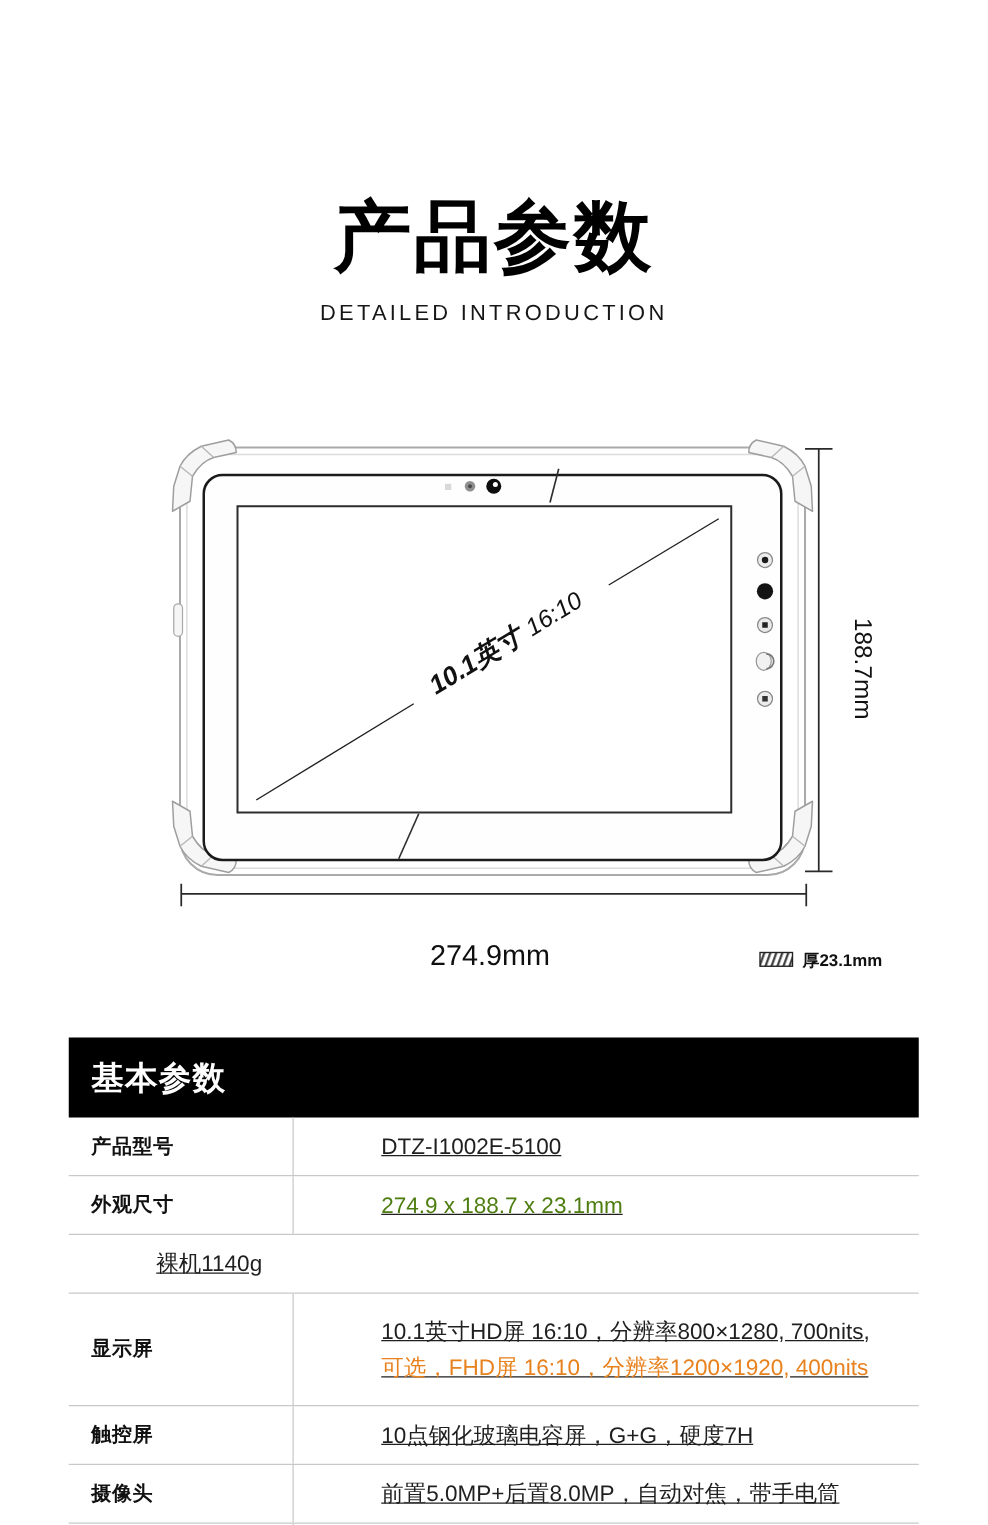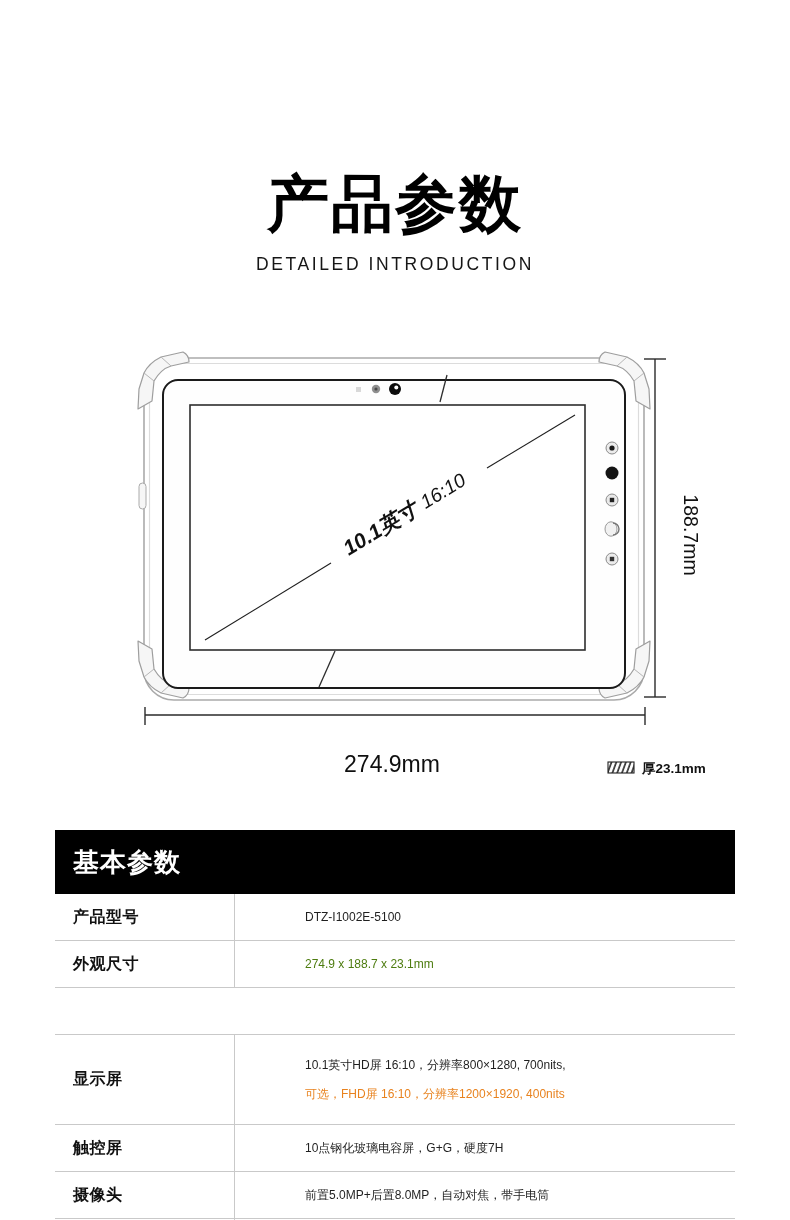--- a/index.html
+++ b/index.html
@@ -2,21 +2,21 @@
 <html><head>
 <meta charset="utf-8">
 <style>
   html,body { margin:0; padding:0; background:#fff; }
   .stage {
     position:relative; width:790px; height:1220px; overflow:hidden;
     background:#ffffff; font-family:"Liberation Sans","DejaVu Sans",sans-serif;
     color:#111;
   }
   
-  .hero { position:absolute; top:169px; left:0; width:790px; text-align:center; }
+  .hero { position:absolute; top:155px; left:0; width:790px; text-align:center; }
   .hero-title {
     font-size:62px; font-weight:900; letter-spacing:2px; line-height:1.12;
     color:#000;
   }
   .hero-sub {
     margin-top:16px; font-size:17.5px; letter-spacing:2.6px; font-weight:500;
     color:#161616;
   }
   
   .figure-wrap { position:absolute; left:135px; top:345px; width:580px; height:440px; }
@@ -29,21 +29,21 @@
   }
   .spec-row { display:flex; border-bottom:1px solid #c9c9c9; min-height:47px; box-sizing:border-box; }
   .spec-row.tall { min-height:90px; }
   .spec-label {
     flex:0 0 180px; width:180px; box-sizing:border-box; border-right:1px solid #c9c9c9;
     display:flex; align-items:center; padding-left:18px;
     font-size:16px; font-weight:bold; color:#111; letter-spacing:0.5px;
   }
   .spec-value {
     flex:1; display:flex; flex-direction:column; justify-content:center;
-    padding:7px 8px 7px 70px; font-size:12px; color:#1f1f1f; line-height:29px;
+    padding:7px 8px 7px 70px; font-size:18px; color:#1f1f1f; line-height:29px;text-decoration:underline;
   }
   .spec-stub { min-height:5px; border-bottom:none; }
   .spec-stub .spec-label { padding:0; }
 </style>
 </head>
 <body>
 
 <div class="stage">
 
   <div class="hero">
@@ -135,20 +135,23 @@
             <div class="spec-line" style="color: rgb(31, 31, 31);">DTZ-I1002E-5100</div>
           </div>
         </div>
         <div class="spec-row">
           <div class="spec-label">外观尺寸</div>
           <div class="spec-value">
             <div class="spec-line" style="color: #4d7c0f;">274.9 x 188.7 x 23.1mm</div>
           </div>
         </div>
         <div class="spec-row">
+          <div class="spec-value">
+            <div class="spec-line" style="color: rgb(31, 31, 31);">裸机1140g</div>
+          </div>
         </div>
         <div class="spec-row tall">
           <div class="spec-label">显示屏</div>
           <div class="spec-value">
             <div class="spec-line" style="color: rgb(31, 31, 31);">10.1英寸HD屏 16:10，分辨率800×1280, 700nits,</div>
             <div class="spec-line" style="color: rgb(232, 130, 30);">可选，FHD屏 16:10，分辨率1200×1920, 400nits</div>
           </div>
         </div>
         <div class="spec-row">
           <div class="spec-label">触控屏</div>

